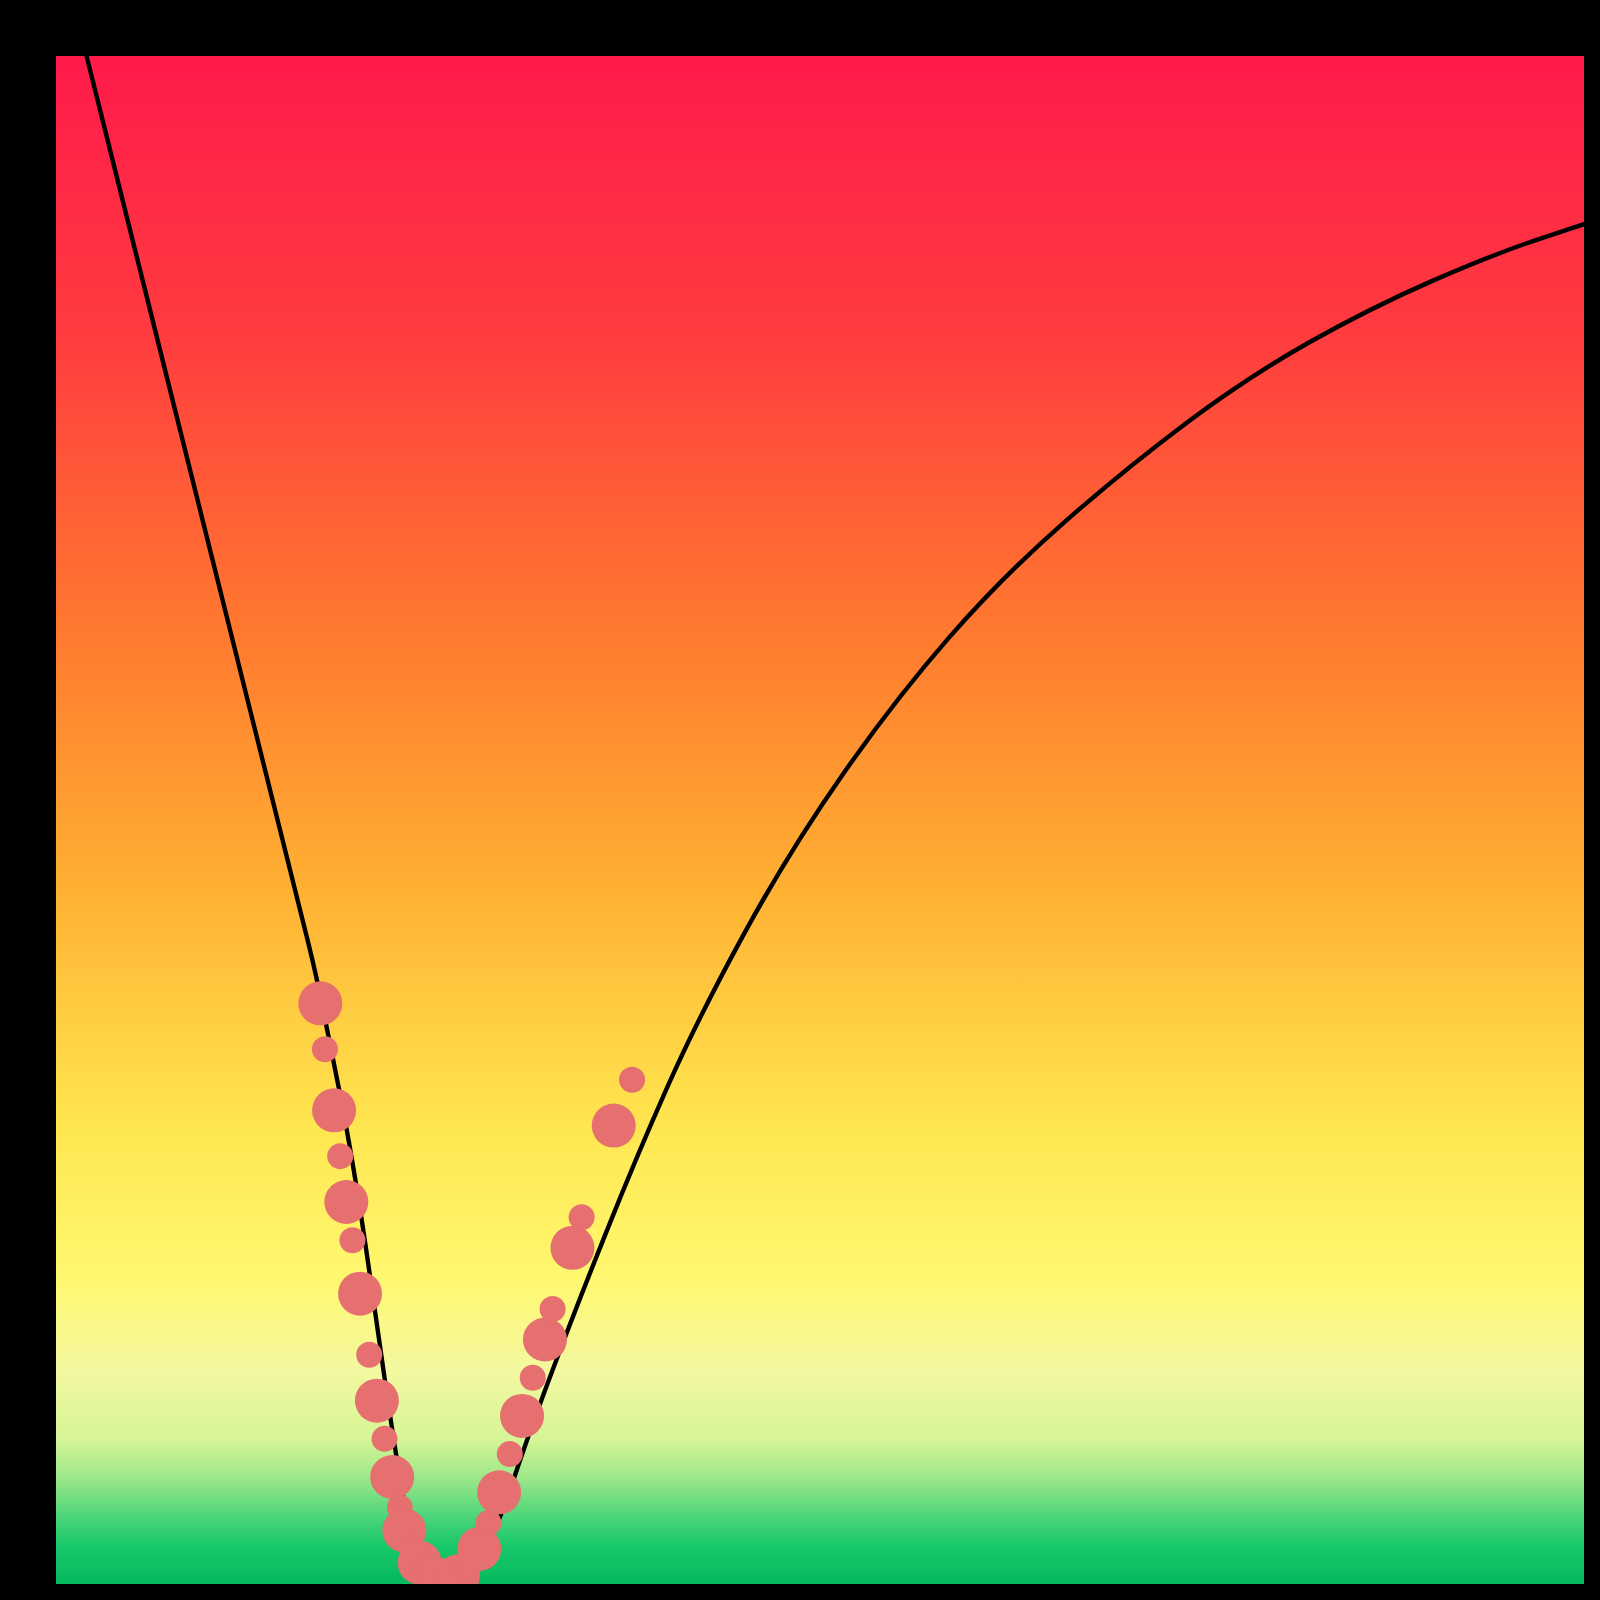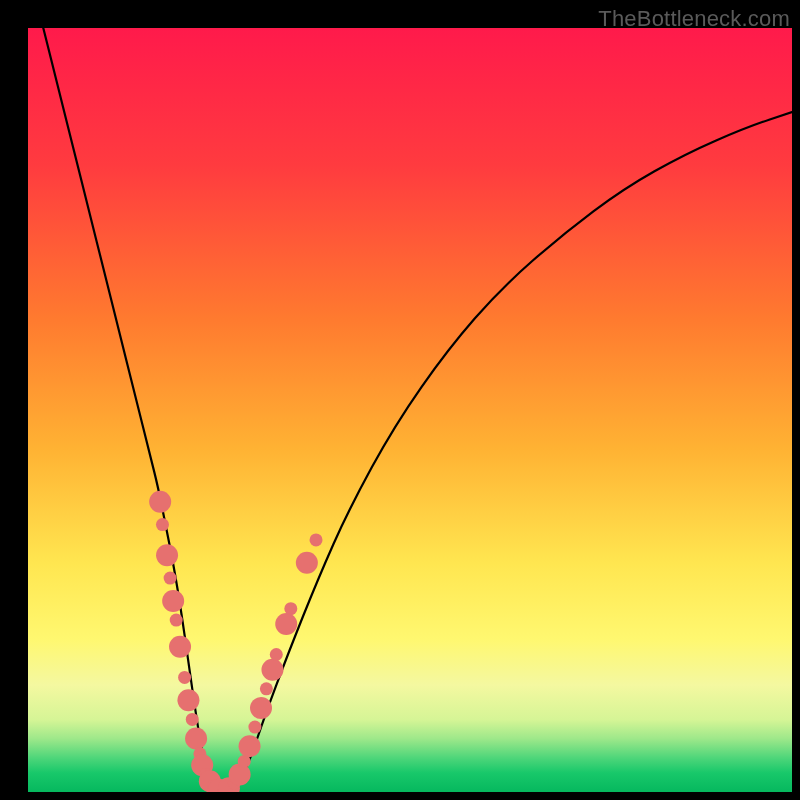--- a/index.html
+++ b/index.html
@@ -39,21 +39,20 @@
     display: block;
     width: 764px;
     height: 764px;
   }
 </style>
 </head>
 <body>
 
 <div class="stage">
 
-  <div class="watermark">TheBottleneck.com</div>
 
   <div class="plot-area">
     <svg viewBox="0 0 764 764">
       <defs>
         <linearGradient id="bg-grad" x1="0" y1="0" x2="0" y2="1">
             <stop offset="0%" stop-color="#ff1a4b"></stop>
             <stop offset="18%" stop-color="#ff3b3f"></stop>
             <stop offset="38%" stop-color="#ff7a2f"></stop>
             <stop offset="55.00000000000001%" stop-color="#ffb233"></stop>
             <stop offset="70%" stop-color="#ffe650"></stop>

